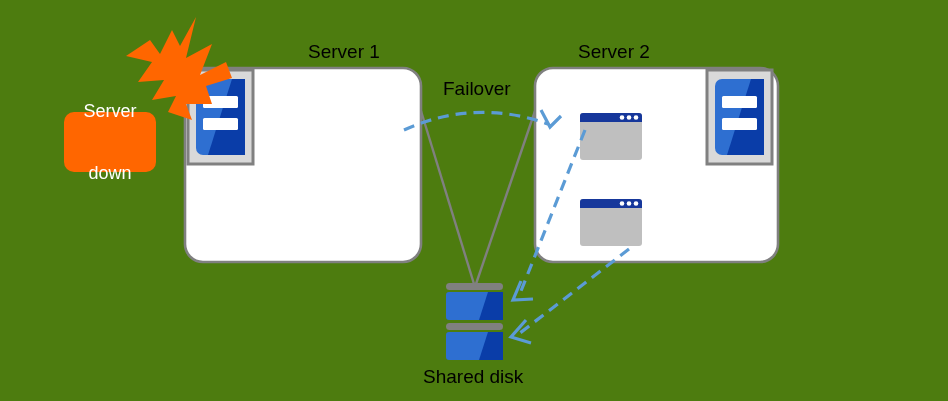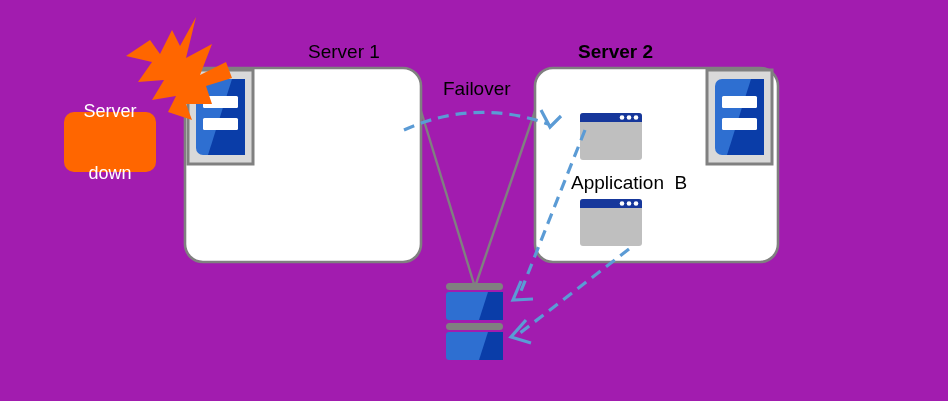--- a/index.html
+++ b/index.html
@@ -7,40 +7,40 @@
     padding: 0;
     background: #ffffff;
   }
   body {
     font-family: "Liberation Sans", sans-serif;
   }
   #diagram-root {
     position: relative;
     width: 948px;
     height: 401px;
-    background: #a21caf;
+    background: #4d7c0f;
     overflow: hidden;
   }
   #diagram-svg {
     position: absolute;
     left: 0;
     top: 0;
     width: 948px;
     height: 401px;
   }
   .lbl {
     position: absolute;
     font-family: "Liberation Sans", sans-serif;
     font-size: 19px;
     color: #000000;
     white-space: pre;
     line-height: 1.15;
   }
   #label-server1 { left: 308px; top: 41px; }
-  #label-server2 { left: 578px; top: 41px; font-weight: bold; }
+  #label-server2 { left: 578px; top: 41px; }
   #label-failover { left: 443px; top: 78px; text-align: right; }
   #label-app-a   { left: 571px; top: 86px; }
   #label-app-b   { left: 571px; top: 172px; }
   #label-shared-disk { left: 423px; top: 366px; }
   #label-serverdown {
     position: absolute;
     left: 64px;
     top: 112px;
     width: 92px;
     height: 60px;
@@ -137,21 +137,21 @@
 
   </svg>
 
   <div class="lbl" id="label-server1">Server 1</div>
 
   <div class="lbl" id="label-server2">Server 2</div>
 
   <div class="lbl" id="label-failover">Failover</div>
 
 
-  <div class="lbl" id="label-app-b">Application  B</div>
 
+  <div class="lbl" id="label-shared-disk">Shared disk</div>
 
   <div id="label-serverdown">
     <span>Server</span>
     <span>down</span>
   </div>
 
 </div>
 
 </body></html>

